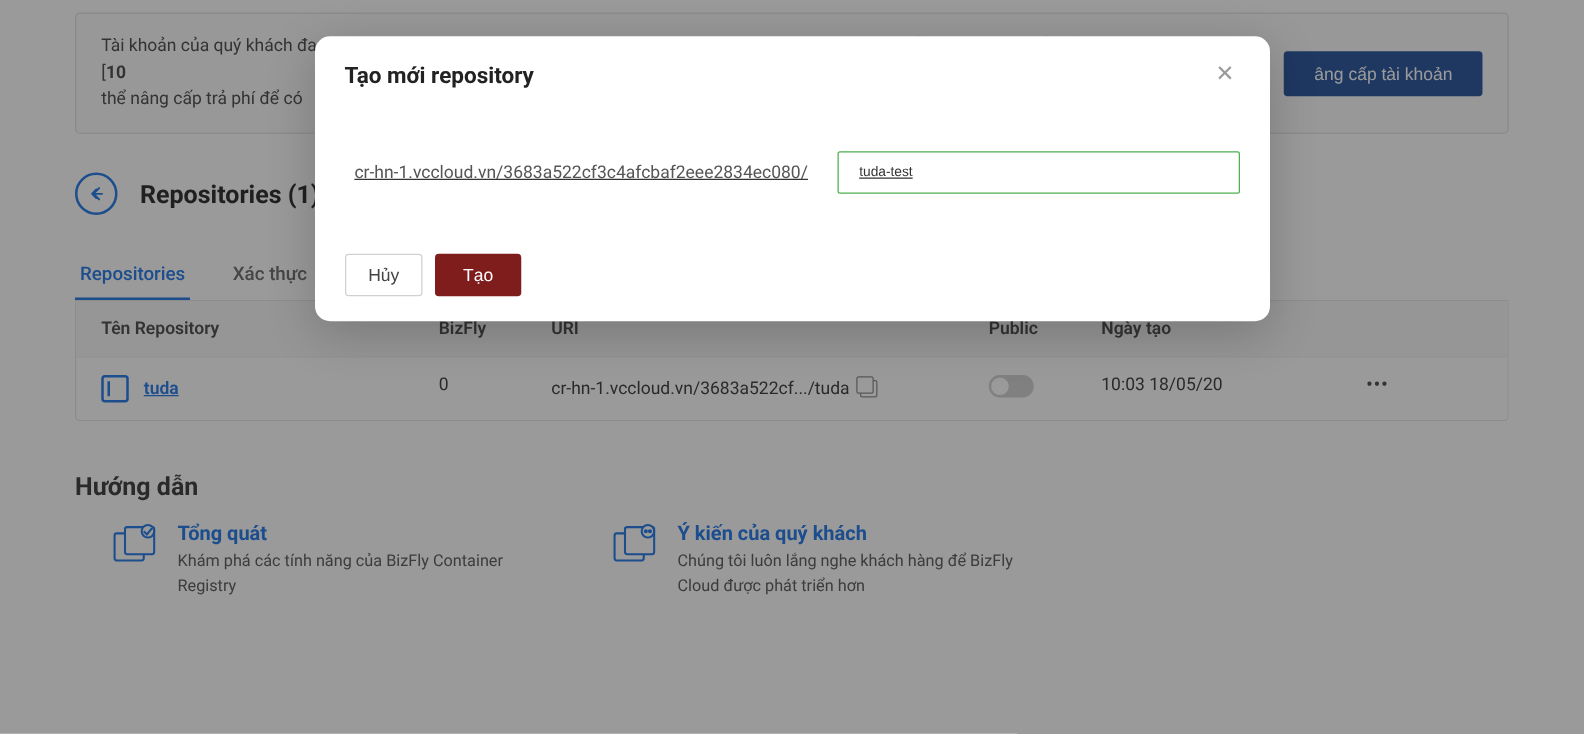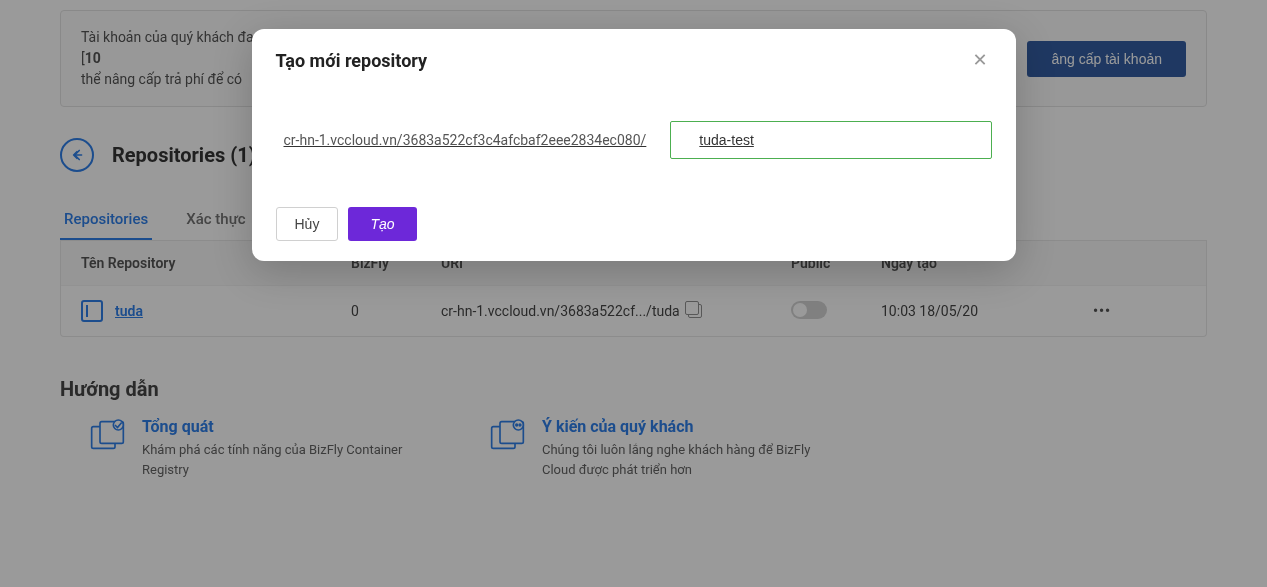--- a/index.html
+++ b/index.html
@@ -102,21 +102,20 @@
       border-bottom: 2px solid #1a73e8;
     }
     .table {
       border: 1px solid #e6e6e6;
       border-top: none;
       border-radius: 0 0 4px 4px;
       margin-top: 0;
     }
     .thead, .trow {
       display: flex;
-      align-items: center;
       padding: 14px 20px;
     }
     .thead {
       background: #f7f7f7;
       font-weight: 600;
       color: #444;
       font-size: 14px;
     }
     .trow {
       border-top: 1px solid #f0f0f0;
@@ -261,49 +260,48 @@
       gap: 24px;
       text-decoration: underline;
     }
     .prefix {
       color: #555;
       font-size: 14px;
     }
     .repo-input {
       flex: 1;
       border: 1px solid #4caf50;
-      padding: 10px 28px;
-      font-size: 14px;
+      padding: 10px 16px;
+      font-size: 11px;
       border-radius: 2px;
       outline: none;
       color: #333;
     }
     .modal-footer {
       padding: 8px 24px 20px;
       display: flex;
       gap: 10px;
     }
     .btn-cancel {
       background: #fff;
       border: 1px solid #d0d0d0;
       padding: 8px 18px;
       border-radius: 3px;
       cursor: pointer;
       font-size: 14px;
       color: #444;
     }
     .btn-primary {
-      background: #6d28d9;
+      background: #7f1d1d;
       color: #fff;
       border: none;
       padding: 8px 22px;
       border-radius: 3px;
       cursor: pointer;
       font-size: 14px;
-      font-style: italic;
     }
   </style>
 </head>
 <body>
 
 <div class="page">
   <div class="trial-banner">
     <div class="trial-text">
       <span>Tài khoản của quý khách đang trong giai đoạn dùng thử dịch vụ </span><b>Container Registry</b><span>, thời gian dùng thử từ [</span><b>10:03 18/05/20</b><span>] đến [</span><b>10</b><br>
       <span>thể nâng cấp trả phí để có</span>

